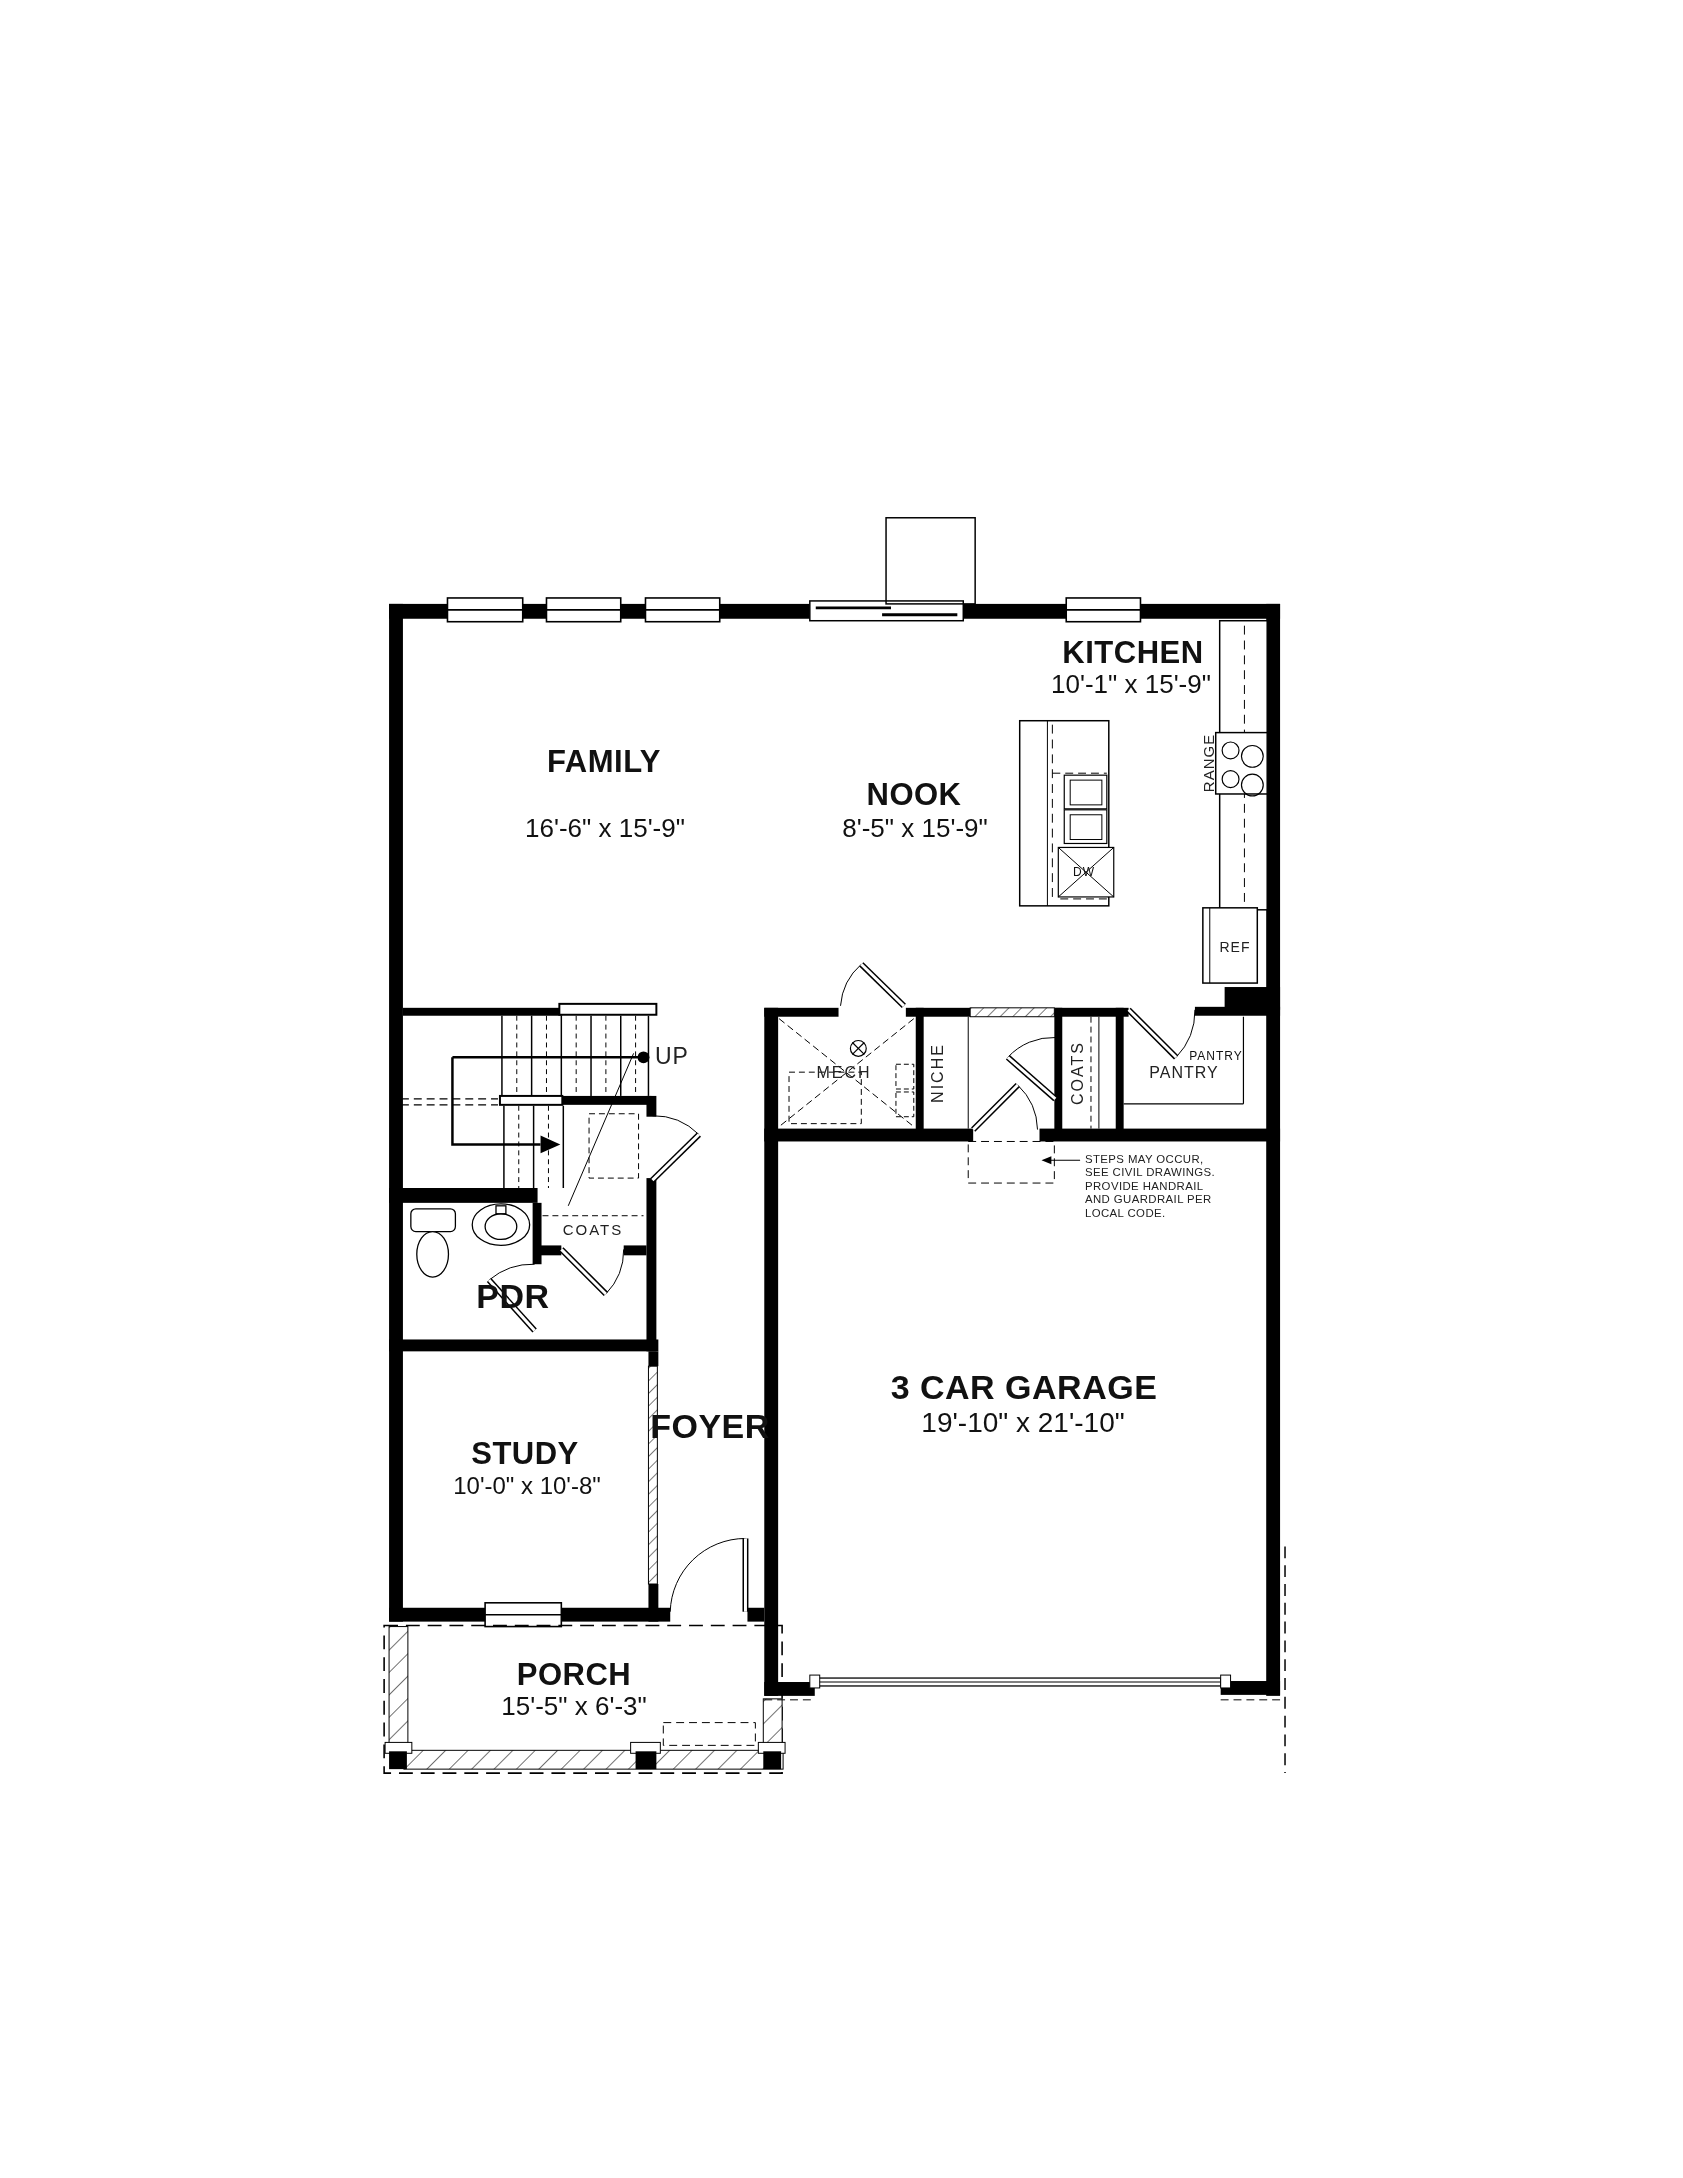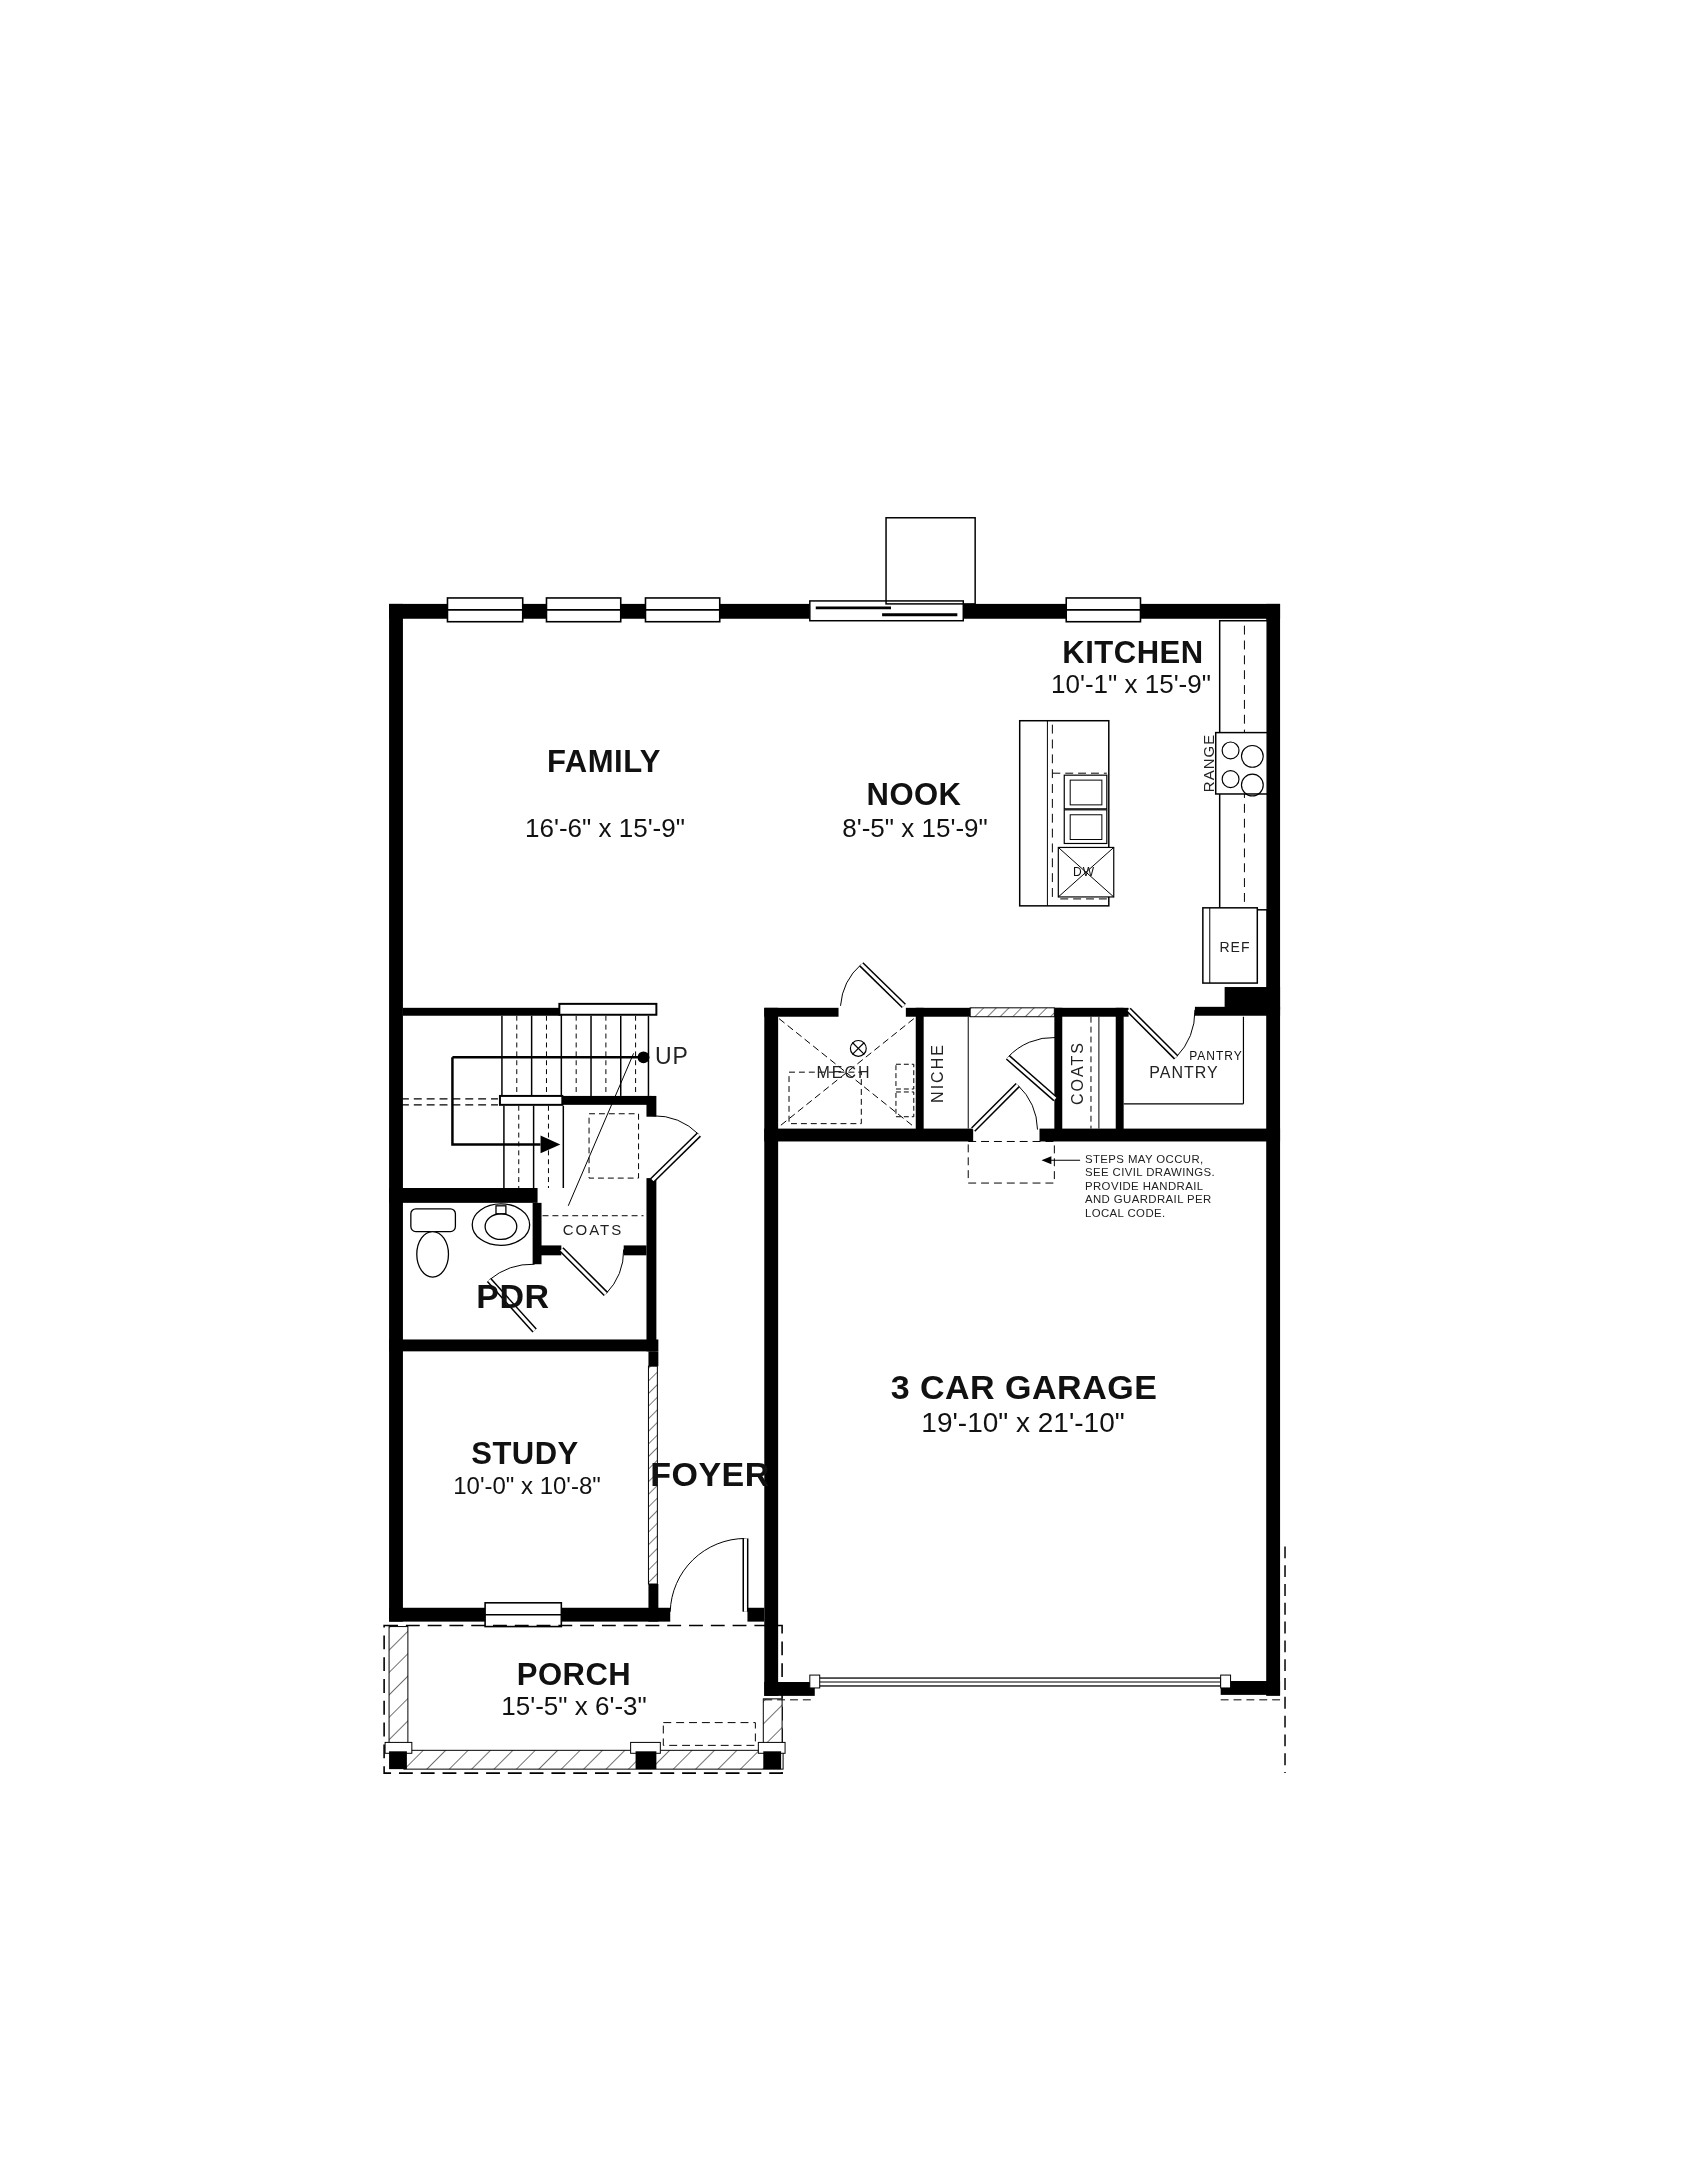--- a/index.html
+++ b/index.html
@@ -330,21 +330,21 @@
 
   <div class="lbl room-name" style="left:914px;top:794px;">NOOK</div>
   <div class="lbl room-dims" style="left:915px;top:828px;">8'-5" x 15'-9"</div>
 
   <div class="lbl room-name big" style="left:1024px;top:1387px;">3 CAR GARAGE</div>
   <div class="lbl room-dims" style="left:1023px;top:1423px;font-size:28px;">19'-10" x 21'-10"</div>
 
   <div class="lbl room-name" style="left:525px;top:1453px;">STUDY</div>
   <div class="lbl room-dims" style="left:527px;top:1486px;font-size:24px;">10'-0" x 10'-8"</div>
 
-  <div class="lbl room-name big" style="left:710px;top:1474px;">FOYER</div>
+  <div class="lbl room-name big" style="left:710px;top:1426px;">FOYER</div>
 
   <div class="lbl room-name big" style="left:469px;top:1296px;margin-left:44px;">PDR</div>
 
   <div class="lbl room-name" style="left:574px;top:1674px;">PORCH</div>
   <div class="lbl room-dims" style="left:574px;top:1706px;">15'-5" x 6'-3"</div>
 
   <div class="up-lbl" style="left:655px;top:1056px;">UP</div>
 
   <div class="lbl small-lbl" style="left:844px;top:1073px;">MECH</div>
   <div class="vlabel" style="left:938px;top:1073px;">NICHE</div>

